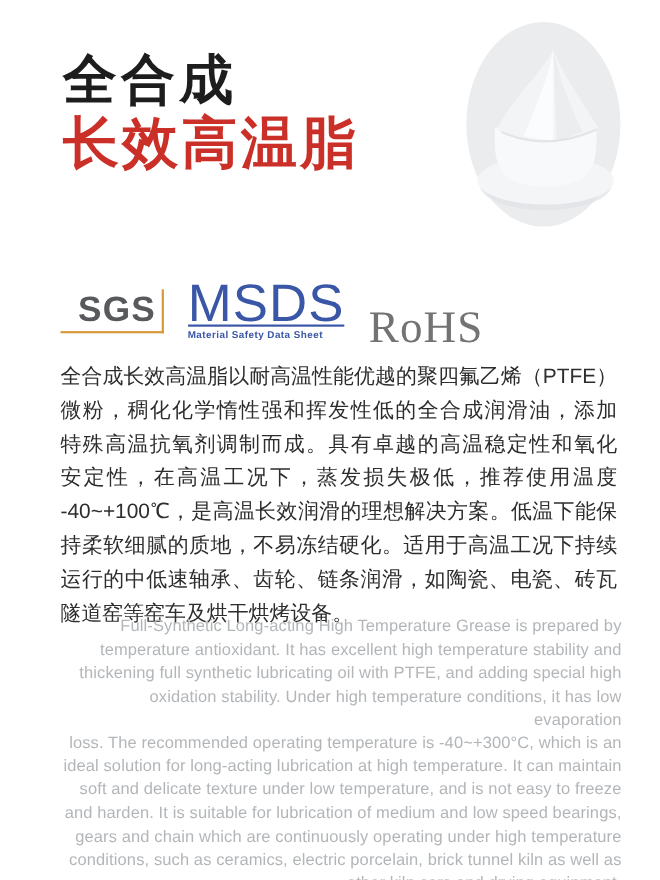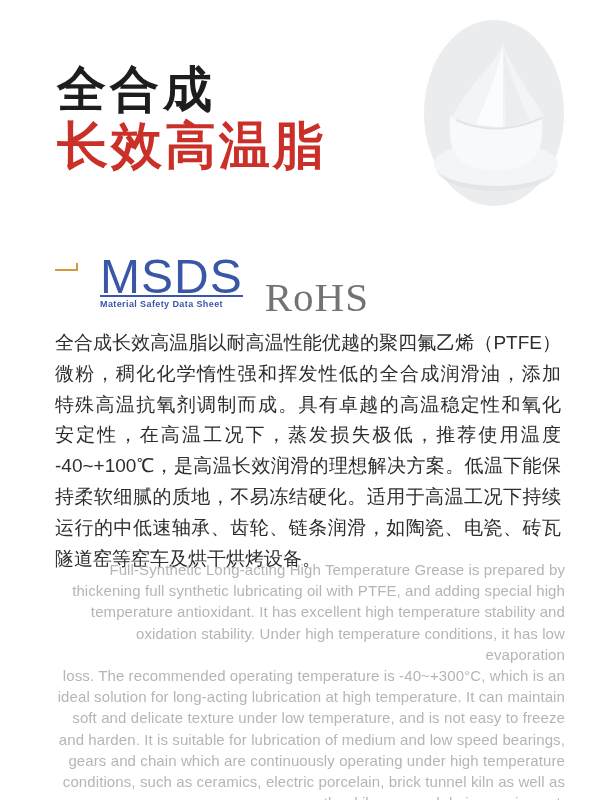--- a/index.html
+++ b/index.html
@@ -9,21 +9,21 @@
     height: 800px;
     background: #ffffff;
     overflow: hidden;
     font-family: "Liberation Sans", sans-serif;
   }
 
   
   .hero { position: absolute; left: 408px; top: 16px; width: 190px; height: 200px; }
 
   
-  .title-block { position: absolute; left: 57px; top: 62px; }
+  .title-block { position: absolute; left: 57px; top: 46px; }
   .title-cn {
     font-size: 49px; font-weight: 700; color: #1d1d1d;
     letter-spacing: 4px; line-height: 54px;
   }
   .title-red {
     font-size: 51px; font-weight: 700; color: #cb3028;
     letter-spacing: 3px; line-height: 56px; margin-top: 2px;
   }
   .subtitle { margin-top: 16px; font-style: italic; font-weight: 500;
     font-size: 20px; line-height: 30px; color: #9fa2a4; letter-spacing: 0.5px; }
@@ -71,20 +71,21 @@
     <path d="M 48 104 Q 88 122 134 102" stroke="#e2e5e8" stroke-width="2" fill="none"></path>
   </svg>
 
   <div class="title-block">
     <div class="title-cn">全合成</div>
     <div class="title-red">长效高温脂</div>
   </div>
 
   <div class="logos">
     <div class="sgs">
+      <span class="sgs-text">SGS</span>
       <span class="sgs-vline"></span>
     </div>
     <div class="msds">
       <div class="msds-text">MSDS</div>
       <div class="msds-rule"></div>
       <div class="msds-sub">Material Safety Data Sheet</div>
     </div>
     <div class="rohs">
       <span>RoHS</span>
     </div>
@@ -96,22 +97,22 @@
       <div class="text-line">特殊高温抗氧剂调制而成。具有卓越的高温稳定性和氧化</div>
       <div class="text-line">安定性，在高温工况下，蒸发损失极低，推荐使用温度</div>
       <div class="text-line">-40~+100℃，是高温长效润滑的理想解决方案。低温下能保</div>
       <div class="text-line">持柔软细腻的质地，不易冻结硬化。适用于高温工况下持续</div>
       <div class="text-line">运行的中低速轴承、齿轮、链条润滑，如陶瓷、电瓷、砖瓦</div>
       <div class="text-line last">隧道窑等窑车及烘干烘烤设备。</div>
     </div>
 
   <div class="en-paragraph">
       <div class="text-line">Full-Synthetic Long-acting High Temperature Grease is prepared by</div>
+      <div class="text-line">temperature antioxidant. It has excellent high temperature stability and</div>
       <div class="text-line">thickening full synthetic lubricating oil with PTFE, and adding special high</div>
-      <div class="text-line">temperature antioxidant. It has excellent high temperature stability and</div>
       <div class="text-line">oxidation stability. Under high temperature conditions, it has low evaporation</div>
       <div class="text-line">loss. The recommended operating temperature is -40~+300°C, which is an</div>
       <div class="text-line">ideal solution for long-acting lubrication at high temperature. It can maintain</div>
       <div class="text-line">soft and delicate texture under low temperature, and is not easy to freeze</div>
       <div class="text-line">and harden. It is suitable for lubrication of medium and low speed bearings,</div>
       <div class="text-line">gears and chain which are continuously operating under high temperature</div>
       <div class="text-line">conditions, such as ceramics, electric porcelain, brick tunnel kiln as well as</div>
       <div class="text-line last">other kiln cars and drying equipment.</div>
     </div>
 

